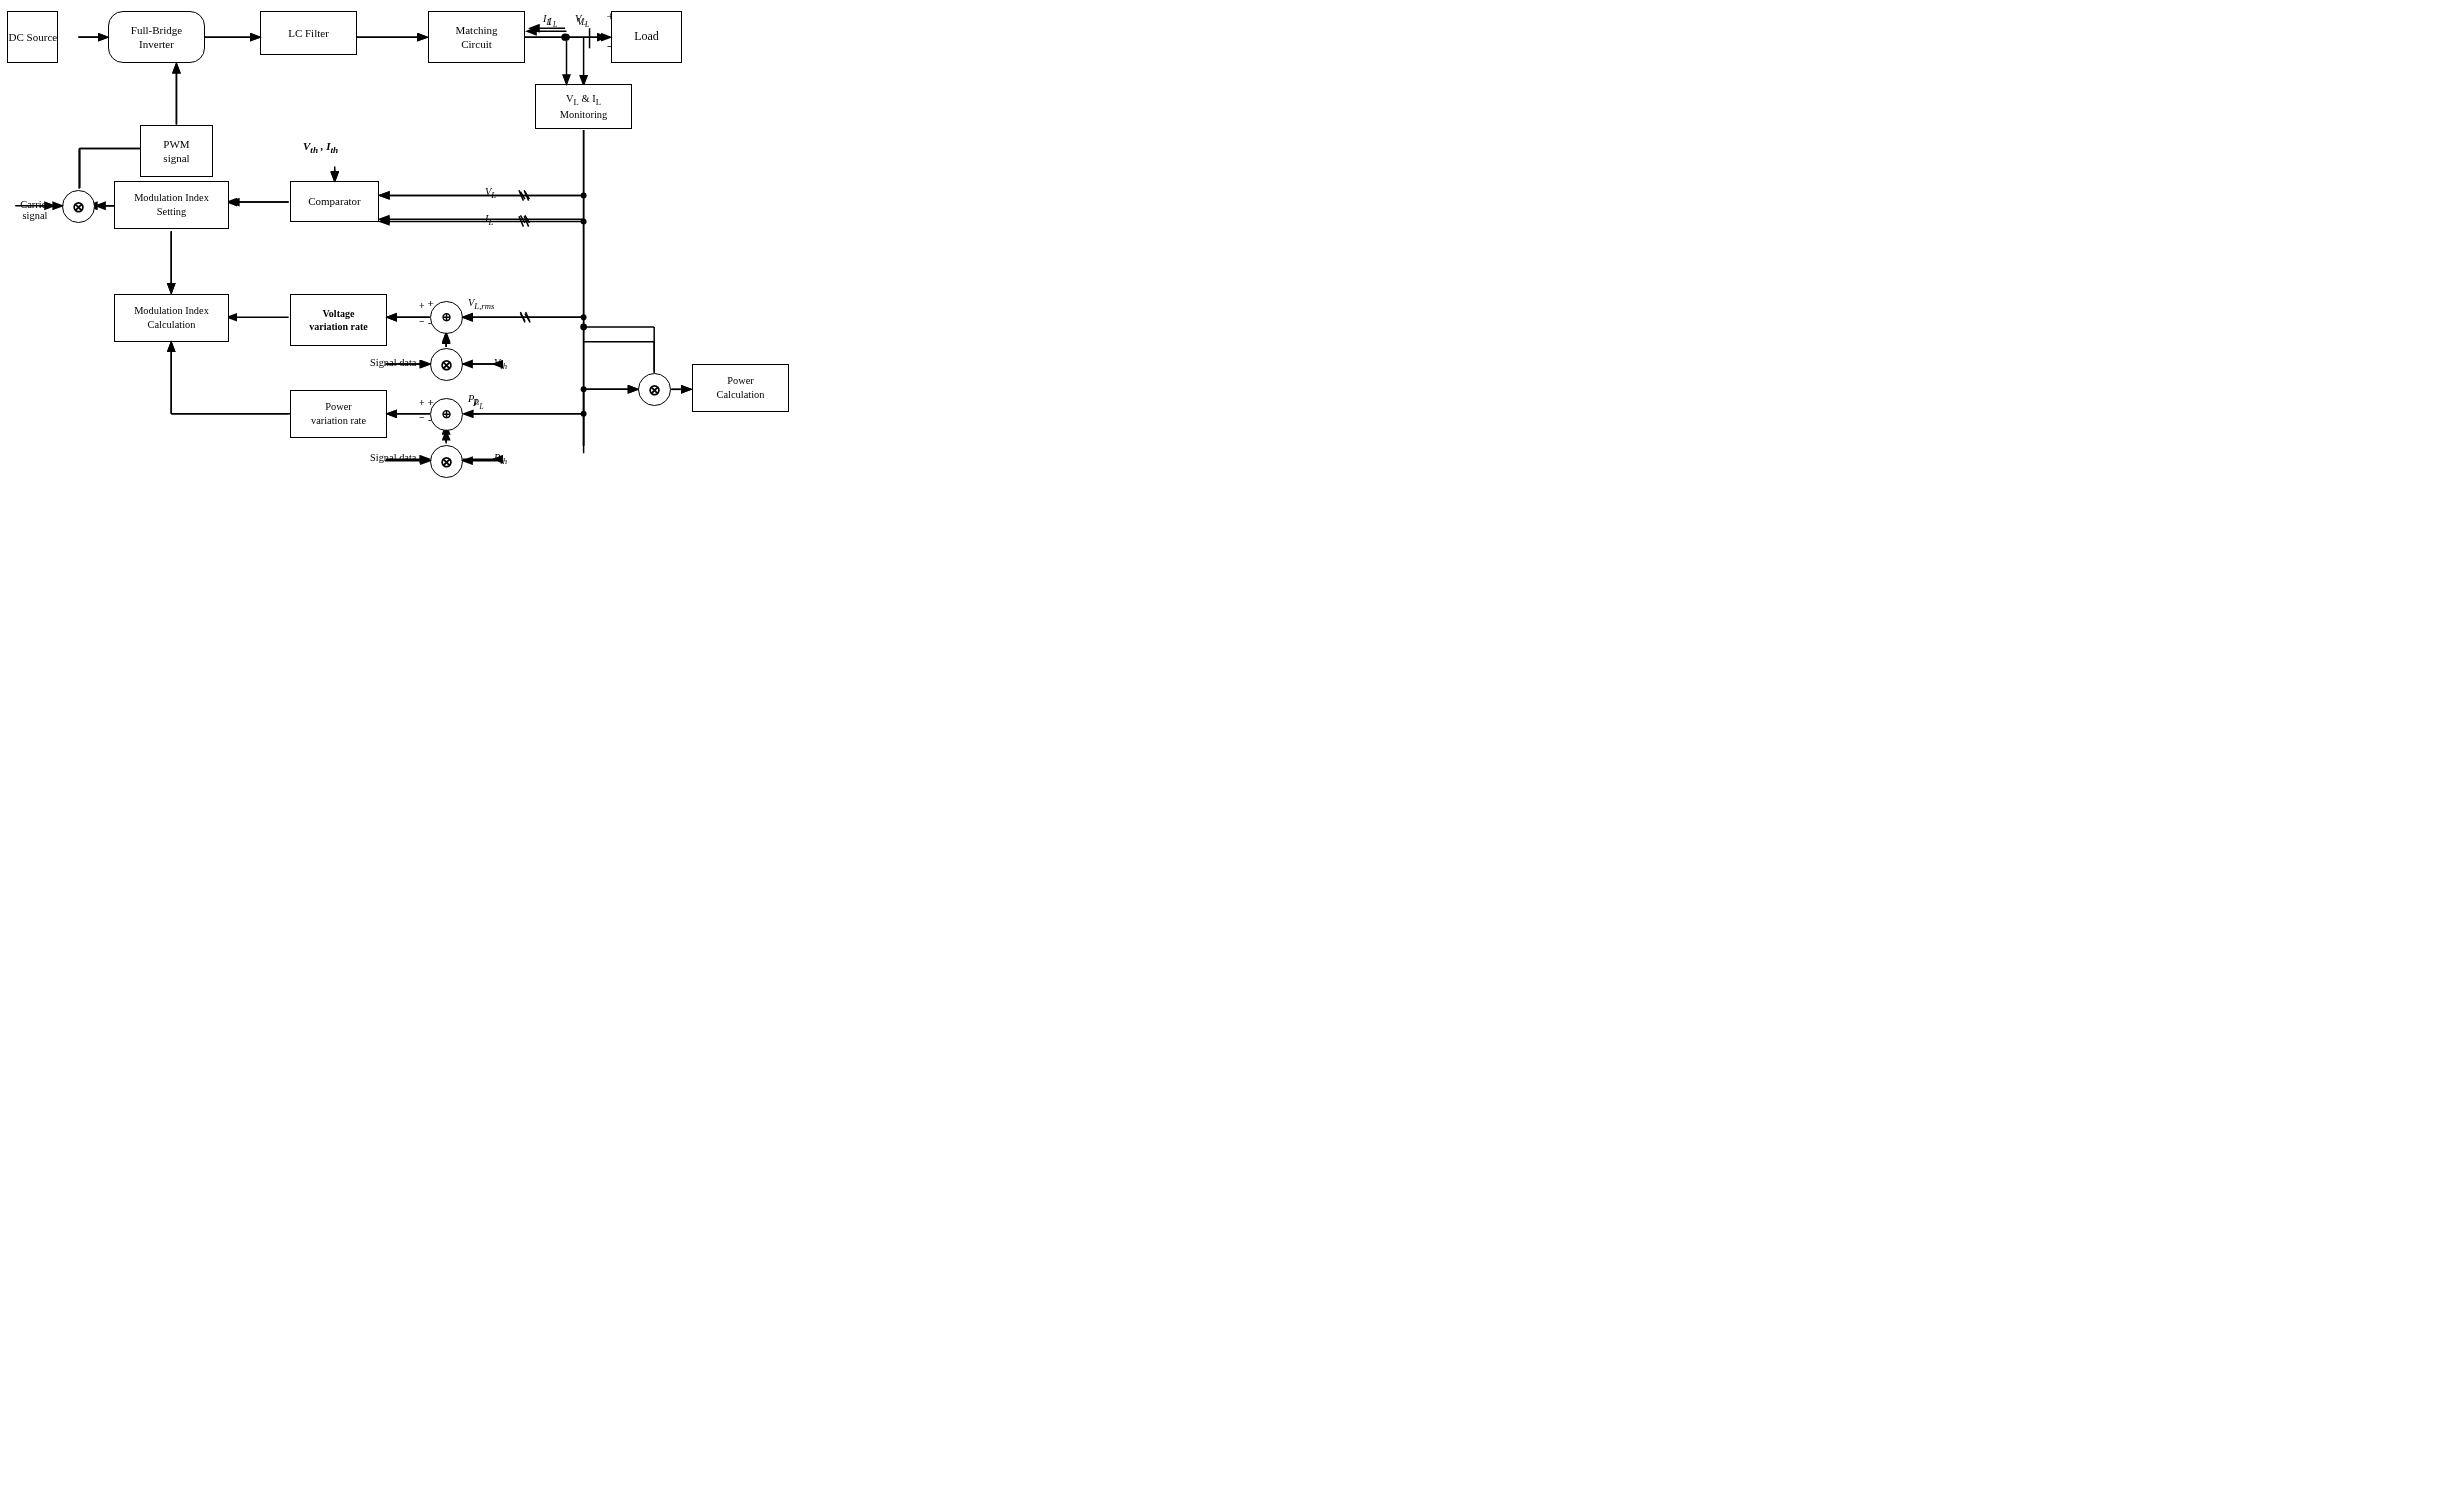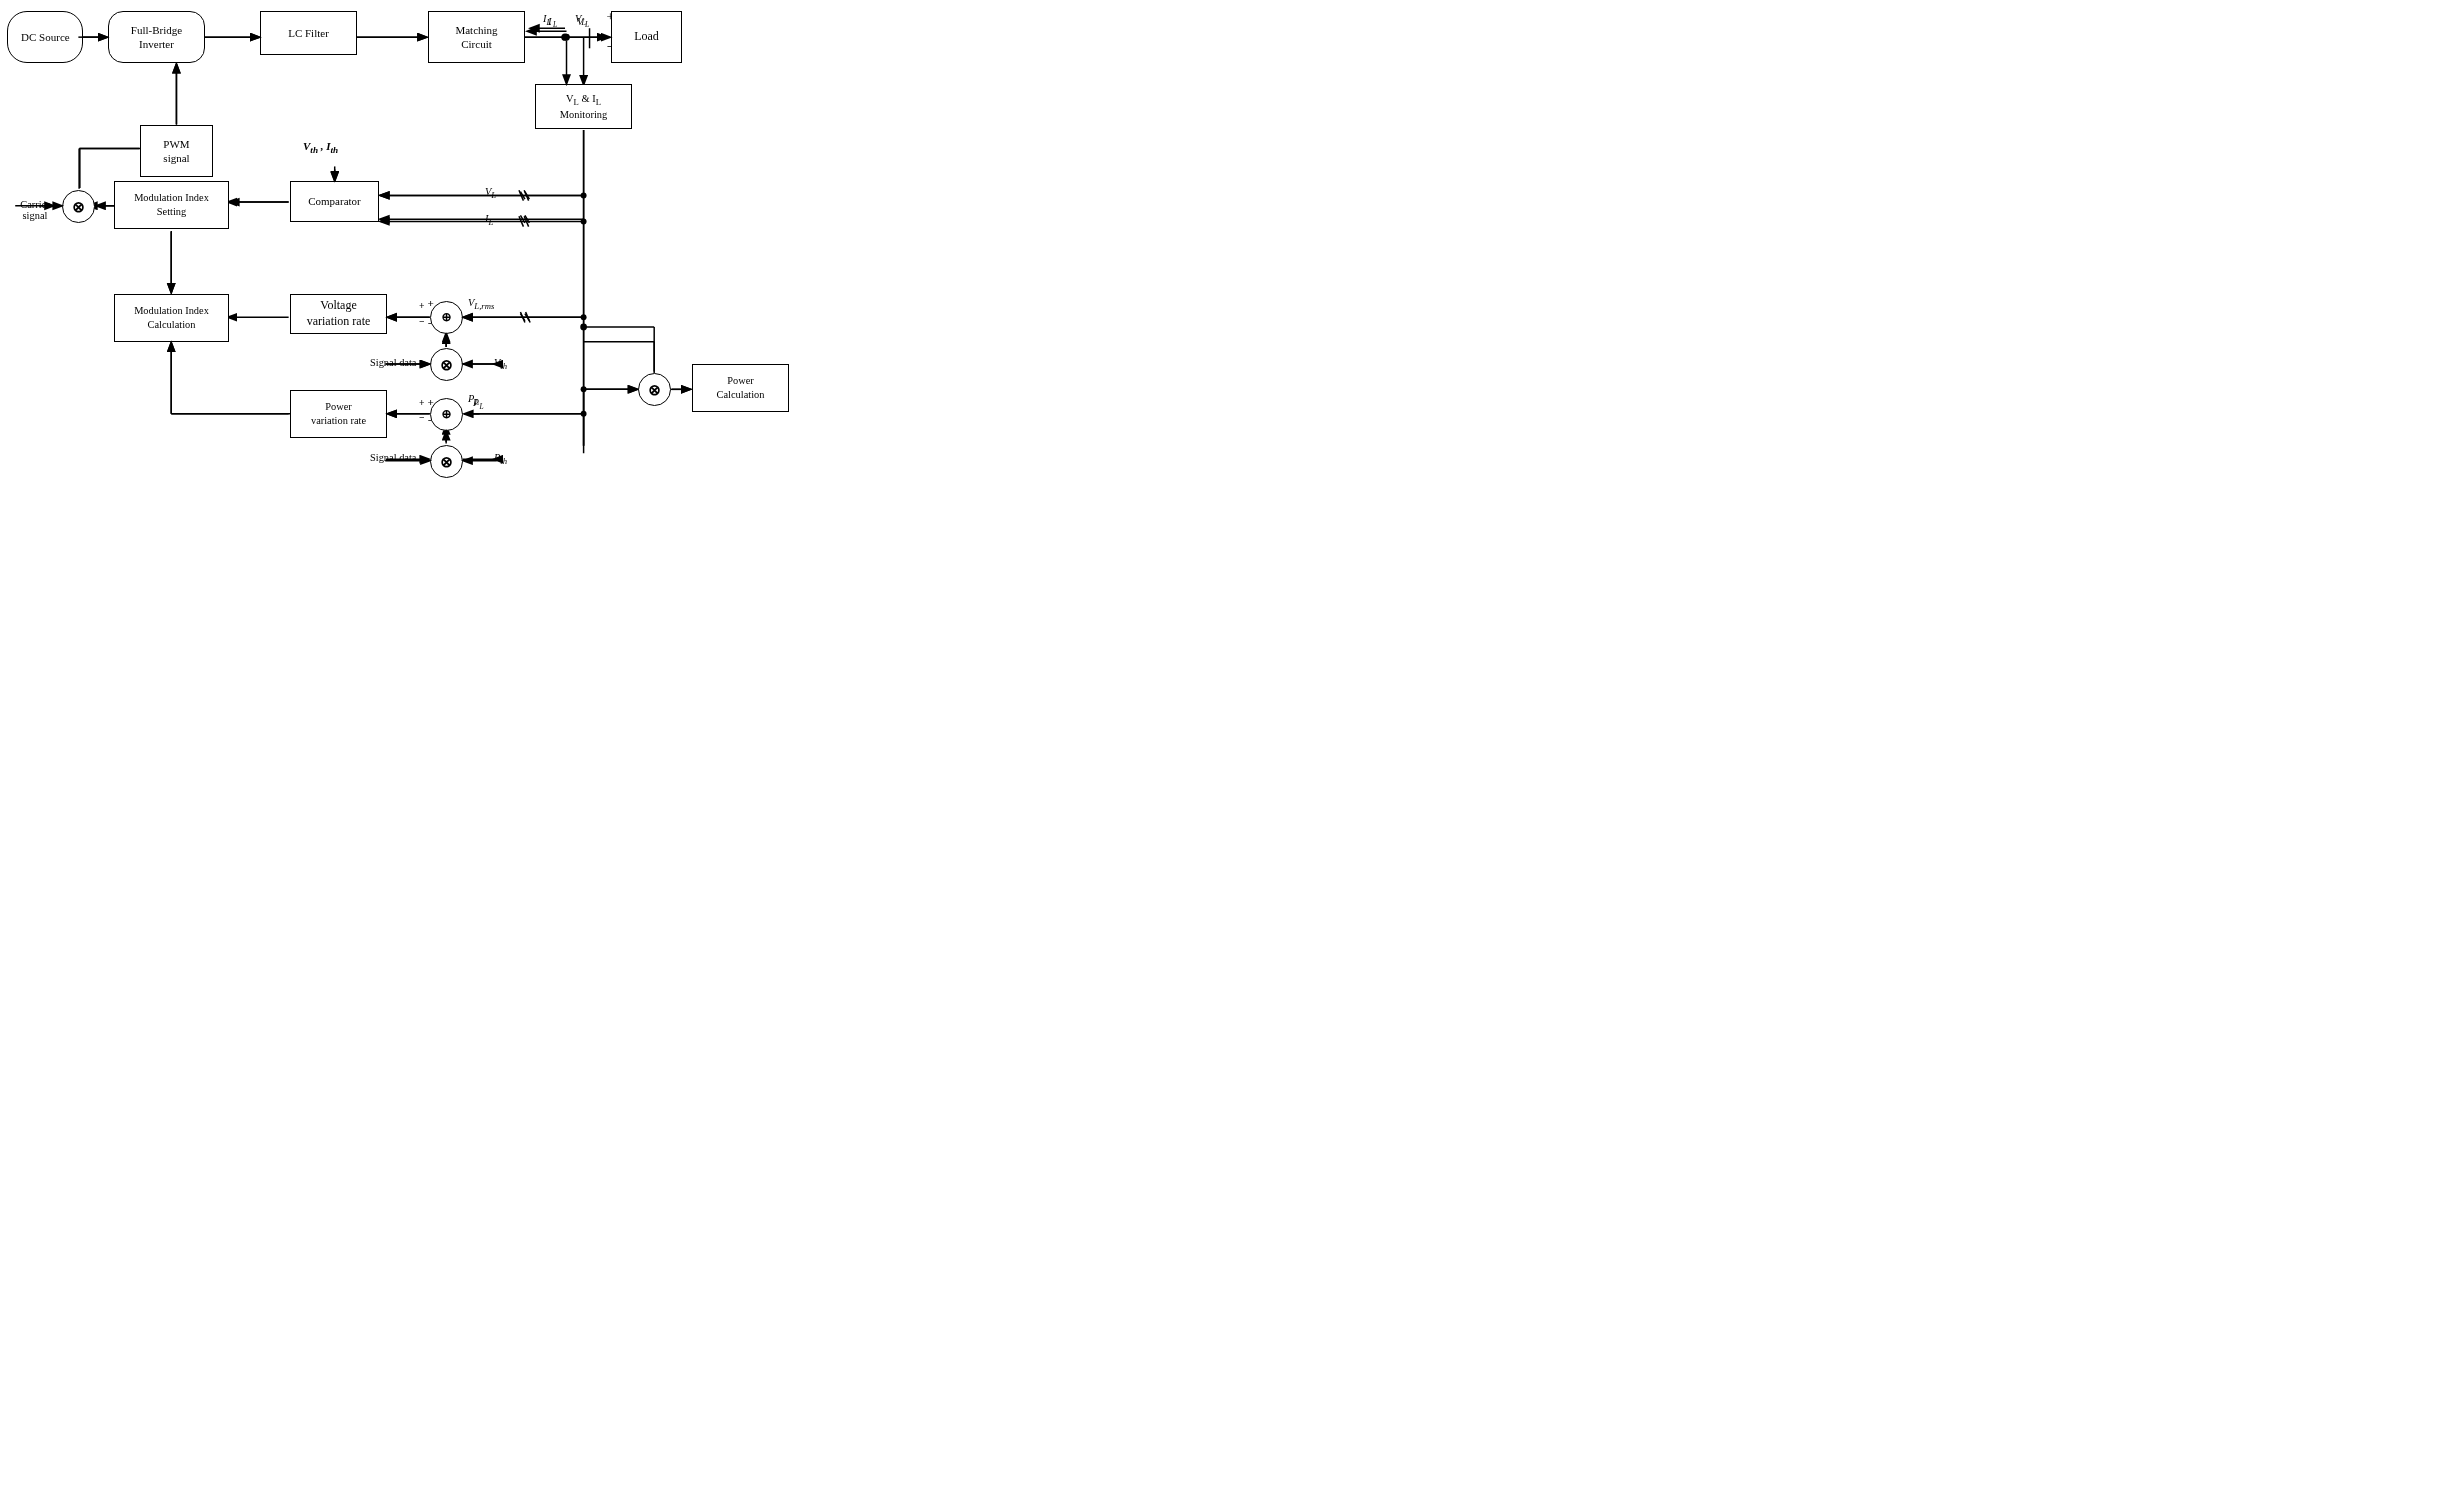--- a/index.html
+++ b/index.html
@@ -152,21 +152,21 @@
     <line x1="902" y1="524" x2="928" y2="524" stroke="#000" stroke-width="2" marker-end="url(#arrow)"></line>
 
     <line x1="880" y1="502" x2="880" y2="460" stroke="#000" stroke-width="2"></line>
     <line x1="880" y1="460" x2="785" y2="460" stroke="#000" stroke-width="2"></line>
 
     <line x1="450" y1="228" x2="450" y2="243" stroke="#000" stroke-width="2" marker-end="url(#arrow)"></line>
 
     <line x1="785" y1="524" x2="785" y2="557" stroke="#000" stroke-width="2"></line>
   </svg>
 
-  <div class="box" style="left:7.4px; top:11px; width:76px; height:52px; font-size:11px;border-radius:20px;">
+  <div class="box" style="left:7.4px; top:11px; width:51px; height:52px; font-size:11px;">
     <span>DC
 Source</span>
   </div>
 
   <div class="box" style="left:108px; top:11px; width:97px; height:52px; font-size:11px;border-radius:15px;">
     <span>Full-Bridge<br>Inverter</span>
   </div>
 
   <div class="box" style="left:260px; top:11px; width:97px; height:44px; font-size:11px;">
     <span>LC Filter</span>
@@ -205,21 +205,21 @@
   </div>
 
   <div class="box" style="left:114px; top:181px; width:115px; height:48px; font-size:10.4px;">
     <span>Modulation Index<br>Setting</span>
   </div>
 
   <div class="box" style="left:114px; top:294px; width:115px; height:48px; font-size:10.4px;">
     <span>Modulation Index<br>Calculation</span>
   </div>
 
-  <div class="box" style="left:290px; top:294px; width:97px; height:40px; font-size:12px;">
+  <div class="box" style="left:290px; top:294px; width:97px; height:52px; font-size:10px;font-weight:bold;">
     <span>Voltage<br>variation rate</span>
   </div>
 
   <div class="box" style="left:290px; top:390px; width:97px; height:48px; font-size:10.4px;">
     <span>Power<br>variation rate</span>
   </div>
 
   <div class="box" style="left:692px; top:364px; width:97px; height:48px; font-size:10.4px;">
     <span>Power<br>Calculation</span>
   </div>

